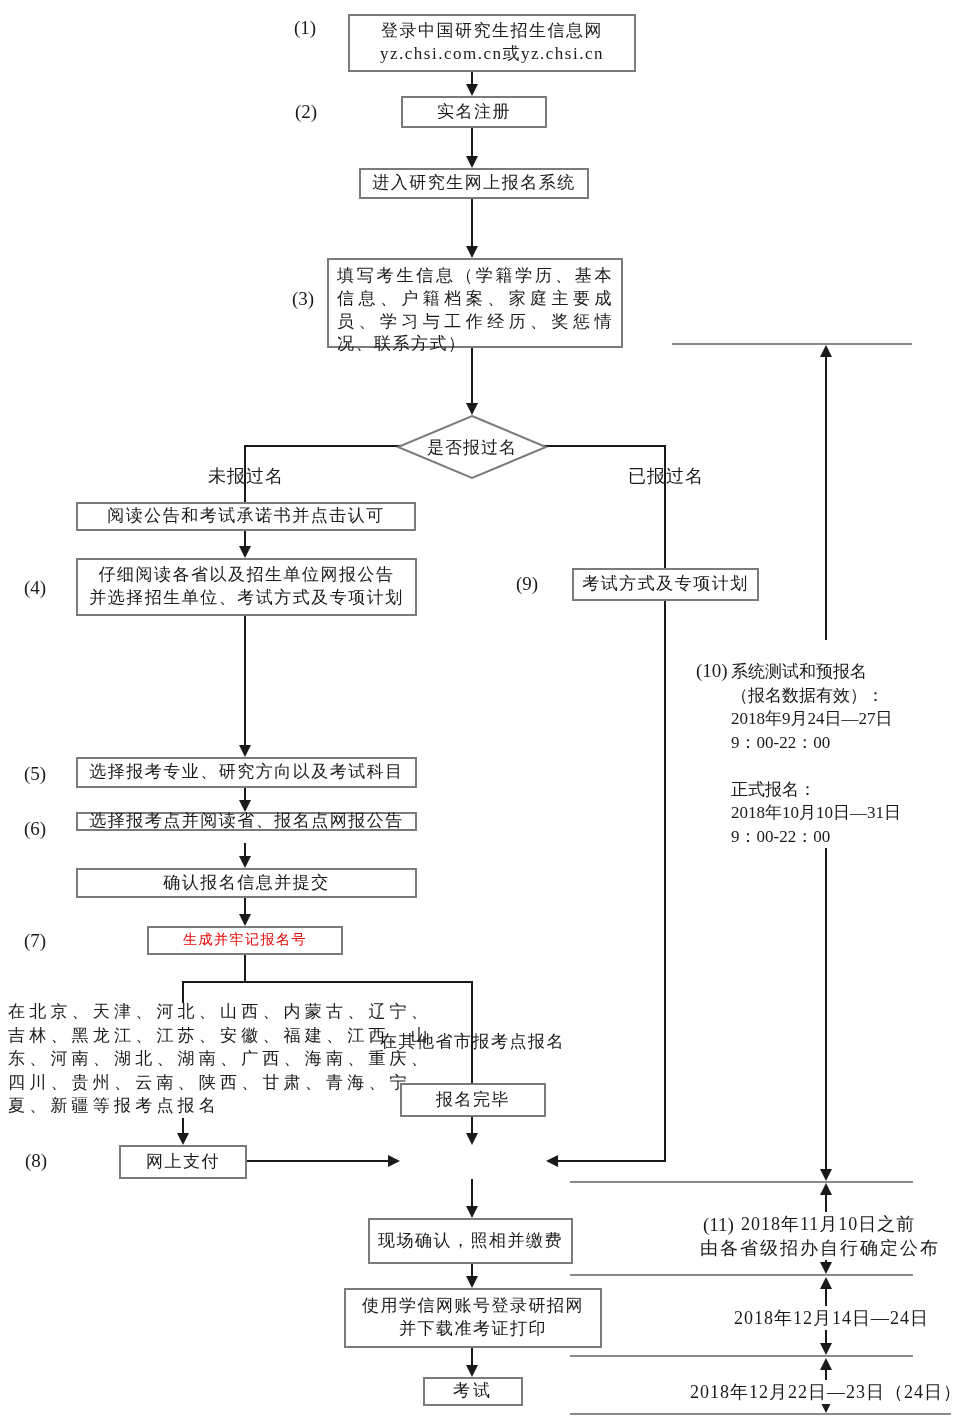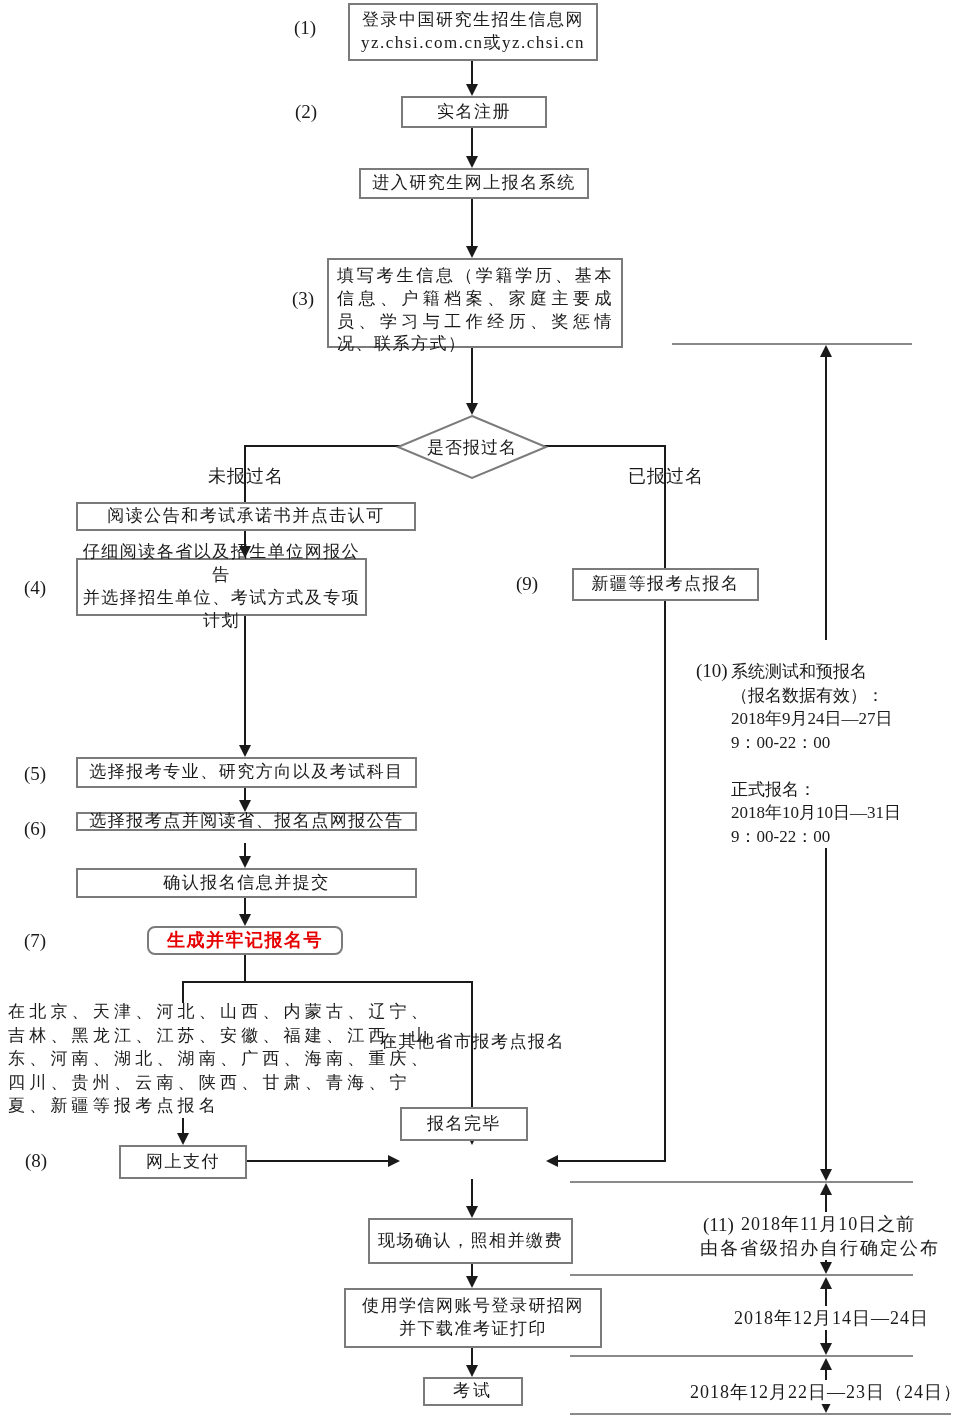--- a/index.html
+++ b/index.html
@@ -6,21 +6,21 @@
   #canvas{
     position:relative;width:954px;height:1421px;background:#ffffff;overflow:hidden;
     font-family:"Liberation Serif","DejaVu Serif",serif;color:#1a1a1a;
   }
   .box{
     position:absolute;border:2px solid #7b7b7b;background:#fff;box-sizing:border-box;
     display:flex;align-items:center;justify-content:center;text-align:center;
     font-size:17px;line-height:1.34;white-space:pre-line;letter-spacing:1.5px;
   }
   .box.justify{display:block;text-align:justify;padding:5px 8px;white-space:normal;}
-  .red{color:#e60000;font-weight:bold;font-size:18px;border-radius:8px;}
+  .red{color:#e60000;font-weight:normal;font-size:14px;}
   .step{position:absolute;font-size:19px;letter-spacing:0;}
   .lbl{position:absolute;font-size:18px;white-space:pre;letter-spacing:1px;}
   .vl{position:absolute;width:2px;background:#1a1a1a;}
   .hl{position:absolute;height:2px;background:#1a1a1a;}
   .gl{position:absolute;height:2px;background:#8a8a8a;}
   .tu,.td,.tl,.tr{position:absolute;width:0;height:0;}
   .tu{border-left:6px solid transparent;border-right:6px solid transparent;border-bottom:12px solid #1a1a1a;}
   .td{border-left:6px solid transparent;border-right:6px solid transparent;border-top:12px solid #1a1a1a;}
   .tl{border-top:6px solid transparent;border-bottom:6px solid transparent;border-right:12px solid #1a1a1a;}
   .tr{border-top:6px solid transparent;border-bottom:6px solid transparent;border-left:12px solid #1a1a1a;}
@@ -120,54 +120,54 @@
   <div class="step" style="left:292px;top:288px">(3)</div>
   <div class="step" style="left:24px;top:577px">(4)</div>
   <div class="step" style="left:24px;top:763px">(5)</div>
   <div class="step" style="left:24px;top:818px">(6)</div>
   <div class="step" style="left:24px;top:930px">(7)</div>
   <div class="step" style="left:25px;top:1150px">(8)</div>
   <div class="step" style="left:516px;top:573px">(9)</div>
   <div class="step tlined" style="left:696px;top:660px">(10)</div>
   <div class="step tlined" style="left:703px;top:1214px">(11)</div>
 
-  <div class="box" style="left:348px;top:3px;width:250px;height:58px">登录中国研究生招生信息网
+  <div class="box" style="left:348px;top:14px;width:288px;height:58px">登录中国研究生招生信息网
 yz.chsi.com.cn或yz.chsi.cn</div>
   <div class="box" style="left:401px;top:96px;width:146px;height:32px">实名注册</div>
   <div class="box" style="left:359px;top:168px;width:230px;height:31px">进入研究生网上报名系统</div>
   <div class="box justify" style="left:327px;top:258px;width:296px;height:90px">填写考生信息（学籍学历、基本信息、户籍档案、家庭主要成员、学习与工作经历、奖惩情况、联系方式）</div>
 
   <div class="diamond-wrap">
     <svg width="152" height="66" viewBox="0 0 152 66">
       <polygon points="76,2 150,33 76,64 2,33" fill="#ffffff" stroke="#7b7b7b" stroke-width="2"></polygon>
     </svg>
     <div class="diamond-text">是否报过名</div>
   </div>
   <div class="lbl" style="left:203px;top:464px;width:86px;text-align:center">未报过名</div>
   <div class="lbl" style="left:623px;top:464px;width:86px;text-align:center">已报过名</div>
 
   <div class="box" style="left:76px;top:502px;width:340px;height:29px">阅读公告和考试承诺书并点击认可</div>
-  <div class="box" style="left:76px;top:558px;width:291px;height:58px">仔细阅读各省以及招生单位网报公告
+  <div class="box" style="left:76px;top:558px;width:341px;height:58px">仔细阅读各省以及招生单位网报公告
 并选择招生单位、考试方式及专项计划</div>
   <div class="box" style="left:76px;top:757px;width:341px;height:31px">选择报考专业、研究方向以及考试科目</div>
   <div class="box" style="left:76px;top:812px;width:341px;height:19px">选择报考点并阅读省、报名点网报公告</div>
   <div class="box" style="left:76px;top:868px;width:341px;height:30px">确认报名信息并提交</div>
   <div class="box red" style="left:147px;top:926px;width:196px;height:29px">生成并牢记报名号</div>
 
-  <div class="box" style="left:572px;top:568px;width:187px;height:33px">新疆等报考点报名</div>
+  <div class="box" style="left:572px;top:568px;width:187px;height:33px">考试方式及专项计划</div>
 
   <div class="note" style="left:8px;top:1000px;letter-spacing:4.2px;line-height:23.5px">在北京、天津、河北、山西、内蒙古、辽宁、
 吉林、黑龙江、江苏、安徽、福建、江西、山
 东、河南、湖北、湖南、广西、海南、重庆、
 四川、贵州、云南、陕西、甘肃、青海、宁
 夏、新疆等报考点报名</div>
   <div class="note" style="left:380px;top:1030px;letter-spacing:1.5px">在其他省市报考点报名</div>
 
   <div class="box" style="left:119px;top:1145px;width:128px;height:34px">网上支付</div>
-  <div class="box" style="left:400px;top:1107px;width:128px;height:34px">报名完毕</div>
+  <div class="box" style="left:400px;top:1083px;width:146px;height:34px">报名完毕</div>
   <div class="box" style="left:368px;top:1218px;width:205px;height:46px">现场确认，照相并缴费</div>
   <div class="box" style="left:344px;top:1288px;width:258px;height:60px">使用学信网账号登录研招网
 并下载准考证打印</div>
   <div class="box" style="left:423px;top:1377px;width:100px;height:29px;letter-spacing:3px">考试</div>
 
   <div class="note tlined" style="left:731px;top:660px;width:165px;line-height:23.5px">系统测试和预报名
 （报名数据有效）：
 2018年9月24日—27日
 9：00-22：00
 

